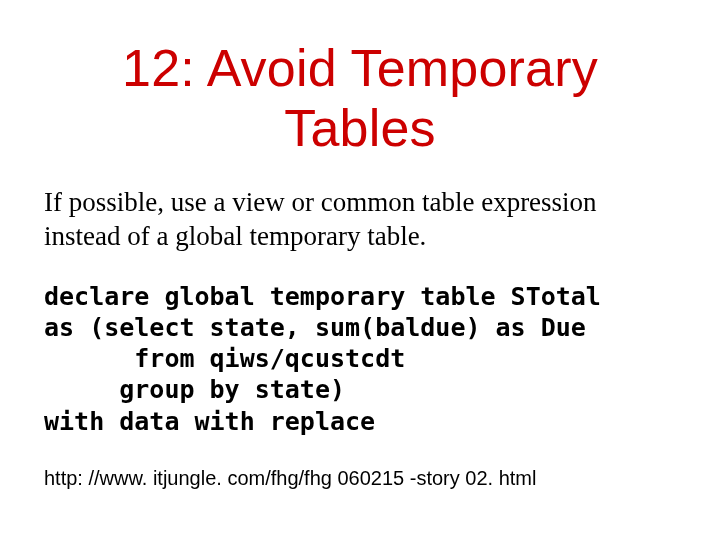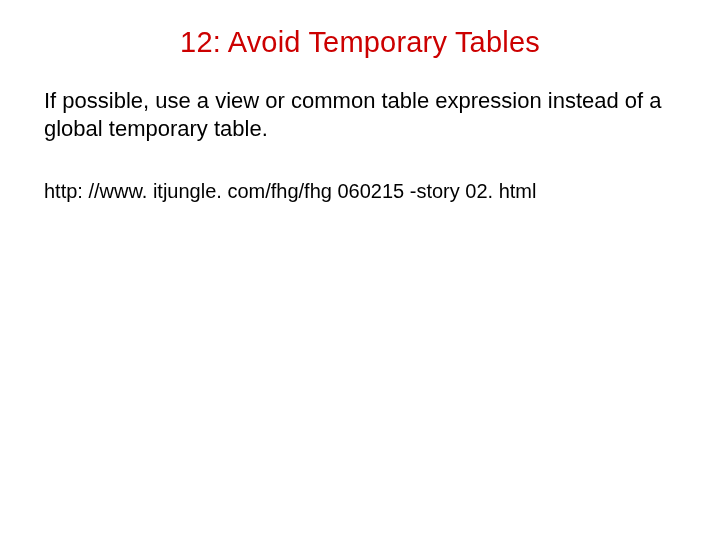--- a/index.html
+++ b/index.html
@@ -13,45 +13,51 @@
   }
   .slide {
     width: 720px;
     height: 540px;
     box-sizing: border-box;
     padding: 22px 44px 0 44px;
     position: relative;
   }
   .title {
     color: #cc0000;
-    font-size: 29px;
+    font-size: 52px;
     font-weight: 400;
     text-align: center;
-    margin: 4px 0 28px 0;
+    margin: 16px 0 28px 0;
     letter-spacing: 0.2px;
   }
   .body-text {
-    font-size: 22px;
+    font-size: 27px;
     line-height: 1.25;
-    margin: 0 0 38px 0;
+    margin: 0 0 27px 0;
     font-weight: 400;
+    font-family: Liberation Serif, serif;
   }
   .code-block {
     font-family: "DejaVu Sans Mono", "Lucida Console", Consolas, monospace;
     font-size: 25px;
     font-weight: bold;
     white-space: pre;
     line-height: 1.25;
     margin: 0 0 30px 0;
   }
   .url {
     font-size: 20px;
     font-weight: 400;
   }
 </style>
 </head>
 <body>
 
 <div class="slide">
   <h1 class="title">12: Avoid Temporary Tables</h1>
   <p class="body-text">If possible, use a view or common table expression instead of a global temporary table.</p>
+  <div class="code-block">declare global temporary table STotal
+as (select state, sum(baldue) as Due
+      from qiws/qcustcdt
+     group by state)
+with data with replace</div>
   <div class="url">http: //www. itjungle. com/fhg/fhg 060215 -story 02. html</div>
 </div>
 
 </body></html>

